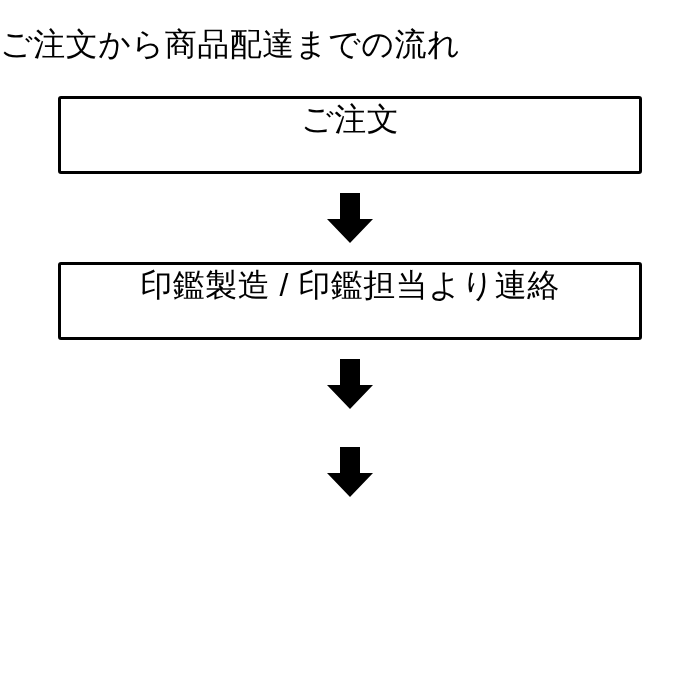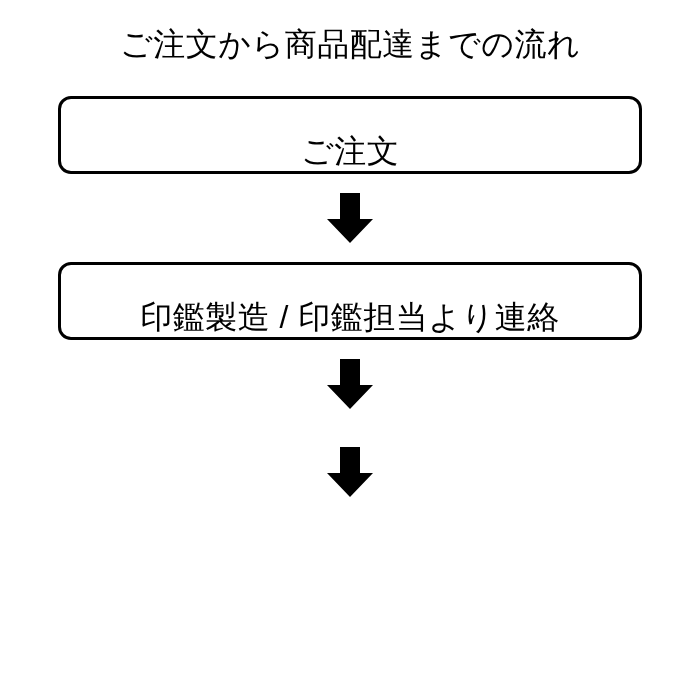--- a/index.html
+++ b/index.html
@@ -19,44 +19,44 @@
     width: 700px;
     height: 700px;
     background: #ffffff;
     box-sizing: border-box;
   }
   .flow-title {
     position: absolute;
     top: 24px;
     left: 0;
     width: 700px;
-    text-align: center;
+    text-align: left;
     font-size: 32px;
     line-height: 40px;
     letter-spacing: 0.5px;
     font-weight: 400;
     color: #000000;
     white-space: nowrap;
   }
   .flow-stack {
     position: absolute;
     top: 96px;
     left: 58px;
     width: 584px;
   }
   .flow-step {
     position: relative;
     width: 584px;
     height: 78px;
     box-sizing: border-box;
     border: 3px solid #000000;
-    border-radius: 13px;
+    border-radius: 3px;
     background: #ffffff;
     display: flex;
-    align-items: flex-end;
+    align-items: flex-start;
     justify-content: center;
   }
   .flow-step-label {
     font-size: 32px;
     line-height: 40px;
     letter-spacing: 0.5px;
     color: #000000;
     white-space: nowrap;
     text-align: center;
   }

